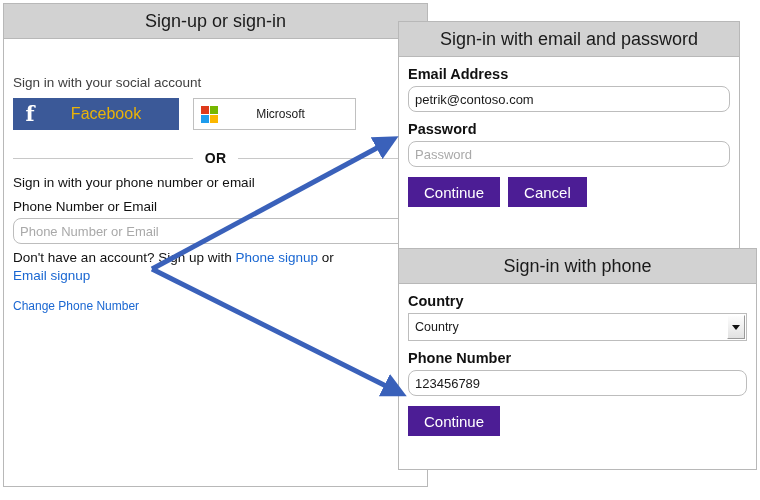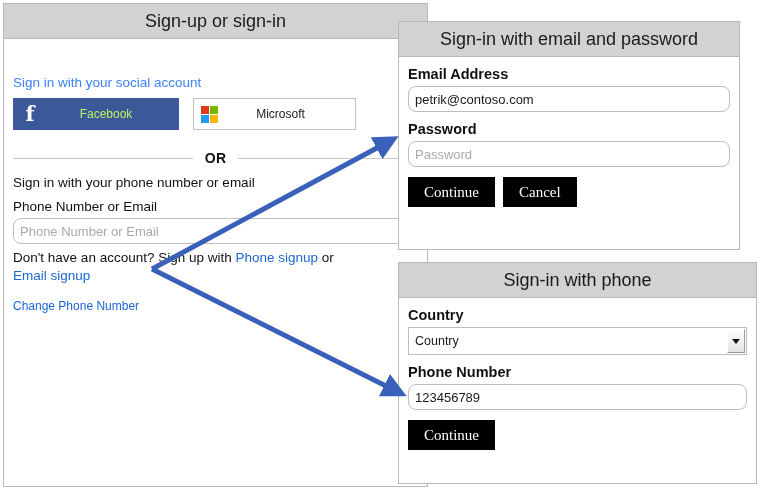--- a/index.html
+++ b/index.html
@@ -41,21 +41,21 @@
   #card-signup {
     left: 3px;
     top: 3px;
     width: 425px;
     height: 484px;
   }
   #card-signup .card-body { padding-top: 36px; }
 
   .social-label {
     font-size: 13.5px;
-    color: #3b82f6;
+    color: #404040;
     margin: 0 0 8px 0;
   }
 
   .social-row {
     display: flex;
     gap: 14px;
     align-items: stretch;
   }
   .btn-facebook {
     flex: 0 0 166px;
@@ -73,22 +73,22 @@
     color: #ffffff;
     font-family: "DejaVu Serif", serif;
     font-weight: bold;
     font-size: 21px;
     line-height: 1;
     padding-bottom: 2px;
   }
   .fb-text {
     flex: 1;
     text-align: center;
-    color: #bef264;
-    font-size: 12px;
+    color: #eab308;
+    font-size: 16px;
     padding-right: 14px;
   }
   .btn-microsoft {
     flex: 0 0 163px;
     height: 32px;
     background: #ffffff;
     border: 1px solid #c0c0c0;
     display: flex;
     align-items: center;
     padding: 0;
@@ -150,24 +150,24 @@
     font-family: "Liberation Sans", sans-serif;
     font-size: 13px;
     padding: 0 6px;
     color: #1a1a1a;
     background: #fff;
     border-radius: 8px;
   }
   .text-input::placeholder { color: #a9a9a9; }
 
   .btn-primary {
-    background: #000000;
+    background: #4c1d95;
     color: #ffffff;
     border: none;
-    font-family: Liberation Serif, serif;
+    font-family: Liberation Sans, sans-serif;
     font-size: 14px;
     height: 28px;
     padding: 0 12px;
     cursor: pointer;
     border-radius: 0;
   }
   #btn-signin { margin-top: 11px; }
 
   .signup-line {
     font-size: 13.5px;
@@ -205,21 +205,21 @@
   .btn-row {
     display: flex;
     gap: 8px;
     margin-top: 10px;
   }
   .btn-wide { padding: 0 16px; height: 30px; font-size: 15px; }
 
   
   #card-phone {
     left: 398px;
-    top: 262px;
+    top: 248px;
     width: 359px;
     height: 222px;
   }
   #card-phone .card-body { padding-top: 9px; }
 
   .select-wrap {
     position: relative;
     width: 100%;
     height: 28px;
     border: 1px solid #bdbdbd;

